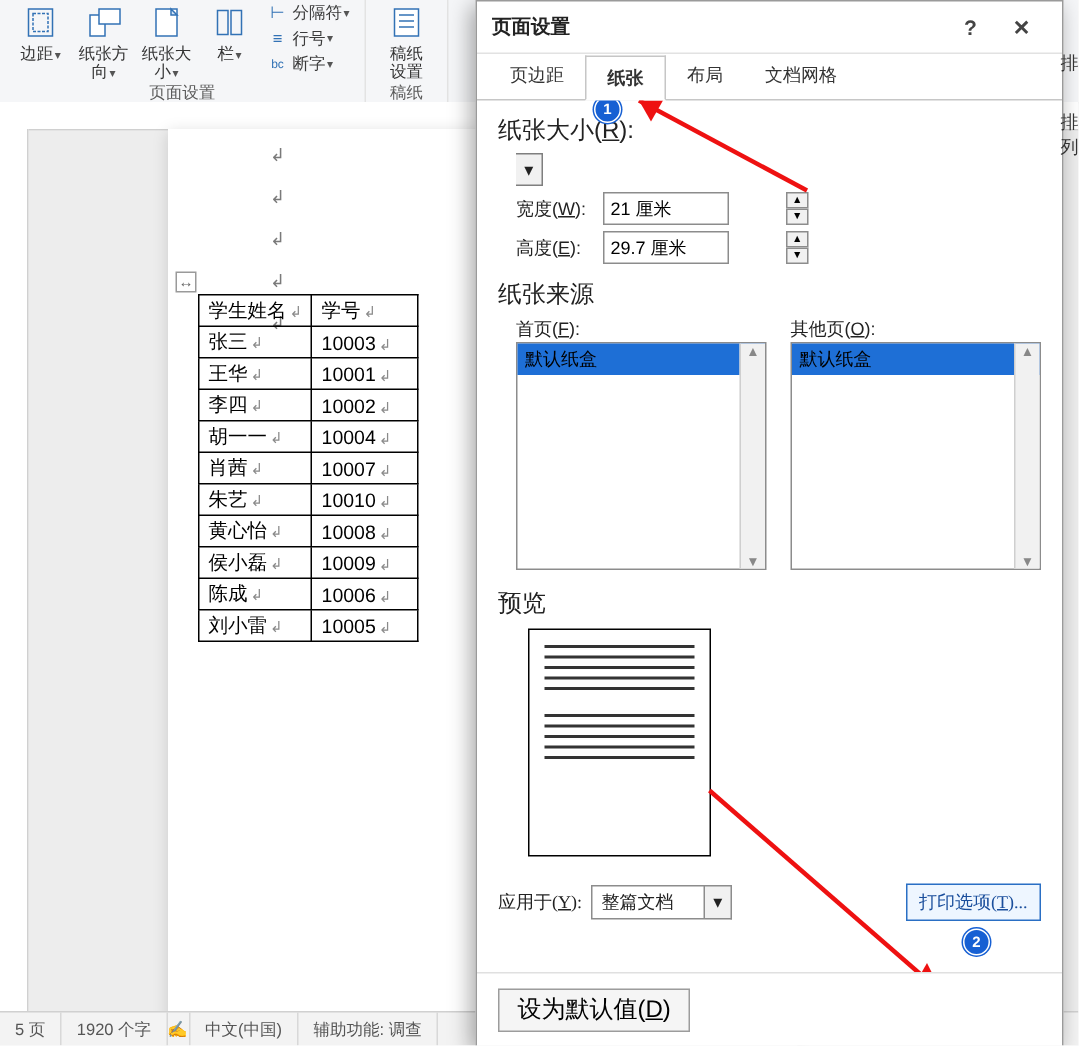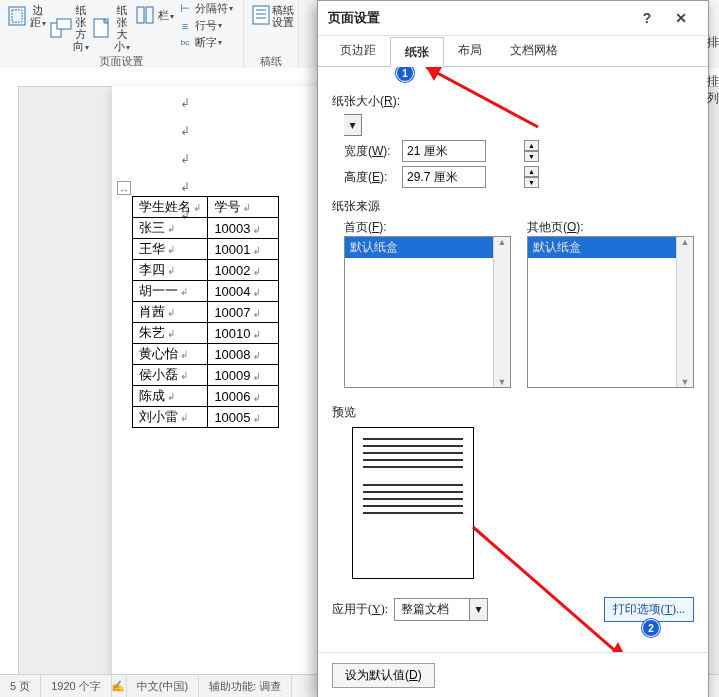--- a/index.html
+++ b/index.html
@@ -2,21 +2,21 @@
 <html><head>
 <meta charset="utf-8">
 <style>
   html,body { margin:0; padding:0; font-family:"Microsoft YaHei","SimSun",Arial,sans-serif; font-size:12px; background:#f3f3f3; color:#222; }
   .app { position:relative; width:719px; height:697px; overflow:hidden; background:#fff; }
   
   .ribbon { position:absolute; left:0; top:0; right:0; height:68px; background:#f5f6f8; border-bottom:1px solid #d7d7d7; display:flex; }
   .rgroup { display:flex; flex-direction:column; align-items:center; padding:0 6px; border-right:1px solid #e3e3e3; }
   .rgroup-inner{display:flex; align-items:flex-start; height:54px;}
   .rgroup-label{font-size:11px; color:#5a5a5a; height:14px;}
-  .rbtn { display:flex; align-items:center; width:42px; padding:2px 0; cursor:default;}
+  .rbtn { display:flex; flex-direction:column; align-items:center; width:42px; padding:2px 0; cursor:default;}
   .rbtn .ricon{ width:26px; height:26px; display:flex; align-items:center; justify-content:center; color:#3272b5;}
   .rbtn-label{font-size:11px; text-align:center; color:#333; line-height:12px; margin-top:2px;}
   .smallitems { display:flex; flex-direction:column; justify-content:flex-start; padding:0 4px;}
   .smallitem { display:flex; align-items:center; font-size:11px; color:#3b3b3b; height:17px;}
   .smallitem .sic{width:14px; height:14px; margin-right:3px; color:#3272b5; display:flex;align-items:center;justify-content:center;}
   .chev{ font-size:8px; color:#555; margin-left:1px;}
   
   .docarea { position:absolute; left:0; top:68px; right:0; bottom:22px; background:#ededed; }
   .hruler { position:absolute; left:0; right:0; top:0; height:18px; background:#fff; border-bottom:1px solid #d0d0d0;}
   .vruler { position:absolute; left:0; top:18px; bottom:0; width:18px; background:#fff; border-right:1px solid #d0d0d0;}
@@ -31,48 +31,48 @@
   .statusbar>div{padding:0 10px; border-right:1px solid #d8d8d8; height:100%; display:flex; align-items:center;}
   
   .dialog { position:absolute; left:317px; top:0; width:390px; height:697px; background:#fff; border:1px solid #9a9a9a; box-shadow:-3px 3px 14px rgba(0,0,0,.35); display:flex; flex-direction:column;}
   .titlebar{ height:34px; display:flex; align-items:center; padding:0 10px; font-size:13px; font-weight:600; border-bottom:1px solid #e2e2e2;}
   .titlebar .spacer{flex:1;}
   .titlebar .winbtn{ width:34px; text-align:center; font-size:14px; color:#444;}
   .tabs{ display:flex; border-bottom:1px solid #c6c6c6; padding:0 8px;}
   .tab{ padding:6px 14px 5px; font-size:12px; color:#333;}
   .tab.active{ border:1px solid #c6c6c6; border-bottom:1px solid #fff; background:#fff; position:relative; top:1px;font-weight:bold;}
   .dbody{ flex:1; overflow:hidden; padding:10px 14px; position:relative;}
-  .sectitle{ font-size:12px; margin:16px 0 4px 0;}
+  .sectitle{ font-size:16px; margin:0 0 4px 0;}
   .indent{ padding-left:12px;}
   .row{ display:flex; align-items:center; margin:4px 0;}
   .row label{ width:58px; text-align:left;}
   .select{ display:flex; align-items:center;}
   .select .sel-body{ border:1px solid #2a6fc4; background:linear-gradient(#2b7de9,#1b5fbe); color:#fff; padding:2px 6px; width:124px;}
   .select .sel-btn{ border:1px solid #7f7f7f; border-left:none; width:17px; height:20px; display:flex; align-items:center; justify-content:center; background:#f1f1f1;}
   .numbox{ display:flex; gap:37px;}
   .numbox input{ width:74px; height:18px; border:1px solid #8c8c8c; padding:1px 4px; font-size:12px; background:#fff;}
   .spin{ display:flex; flex-direction:column; margin-left:1px;}
   .spin button{ width:15px; height:11px; border:1px solid #8c8c8c; background:#f1f1f1; font-size:7px; line-height:7px; padding:0;}
   .sourcecols{ display:flex; gap:16px; margin-top:4px;}
   .srcbox{ flex:1;}
   .listbox{ position:relative; border:1px solid #8c8c8c; height:150px; background:#fff;}
   .listbox .litem{ padding:2px 5px; }
-  .listbox .litem.sel{ background:#1e6fd6; color:#e5e5e5;}
+  .listbox .litem.sel{ background:#1e6fd6; color:#000000;}
   .listbox .sb{ position:absolute; right:0; top:0; bottom:0; width:16px; background:#f1f1f1; display:flex; flex-direction:column; justify-content:space-between; border-left:1px solid #cfcfcf;}
   .listbox .sb span{ font-size:9px; text-align:center; color:#888;}
   .preview{ margin-top:12px;}
   .pv-frame{ width:100px; height:130px; border:1px solid #000; margin:6px 0 0 20px; padding:10px; background:#fff; display:flex; flex-direction:column; gap:5px;}
   .pv-frame .ln{ height:2px; background:#333;}
   .bottomrow{ display:flex; align-items:center; margin-top:18px; gap:6px;font-family:Liberation Serif, serif;}
   .combo{ display:flex;}
   .combo .cb-body{ border:1px solid #8c8c8c; padding:2px 6px; width:62px; background:#fff;}
   .combo .cb-btn{ border:1px solid #8c8c8c; border-left:none; width:17px; display:flex;align-items:center;justify-content:center; background:#f1f1f1;}
   .printopt{ border:1px solid #2a6fc4; padding:3px 8px; font-size:12px; color:#1a4e9c; background:#eef6ff;}
   .dlg-footer{ padding:10px 14px; border-top:1px solid #e0e0e0; display:flex;}
-  .dlg-footer button{ border:1px solid #9c9c9c; background:#f5f5f5; padding:3px 12px; font-size:12px;}
+  .dlg-footer button{ border:1px solid #9c9c9c; background:#f5f5f5; padding:3px 12px; font-size:16px;}
   .u{text-decoration:underline;}
   
   .badge{ position:absolute; width:16px; height:16px; border-radius:50%; background:#1760d3; color:#fff; border:1.5px solid #fff; box-shadow:0 0 0 1px #1760d3; font-size:10px; font-weight:bold; display:flex; align-items:center; justify-content:center;}
   .arrow{ position:absolute; pointer-events:none;}
   .arrow line{ stroke:#e11; stroke-width:3;}
   .arrow polygon{ fill:#e11;}
   
   .rightsliver{position:absolute; right:0; top:34px; width:12px; font-size:12px; color:#333; text-align:center;}
 </style>
 </head>

